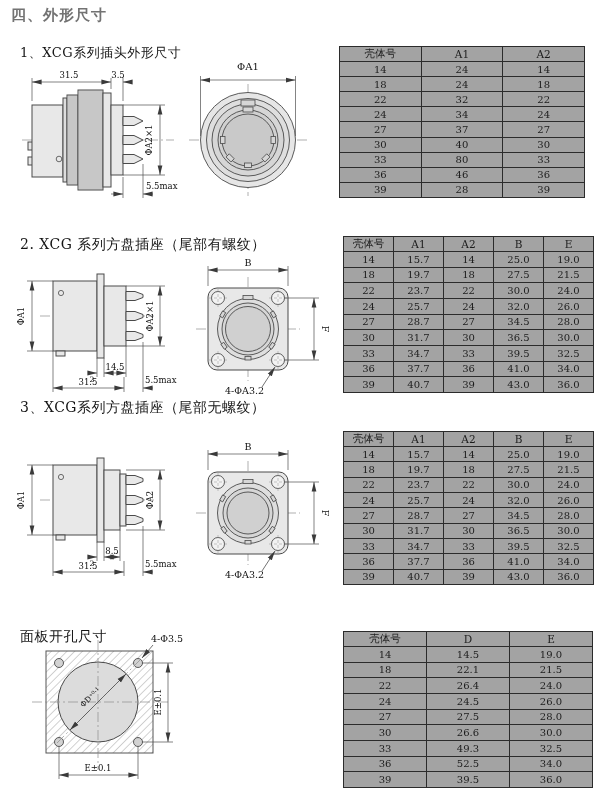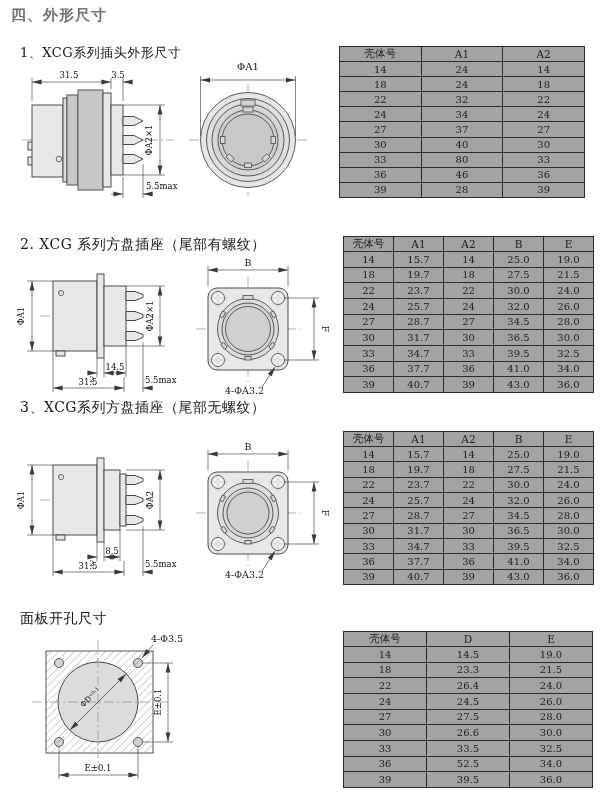--- a/index.html
+++ b/index.html
@@ -522,21 +522,21 @@
       <tr>
         <td>39</td>
         <td>40.7</td>
         <td>39</td>
         <td>43.0</td>
         <td>36.0</td>
       </tr>
     </tbody>
   </table>
 
-<div class="seclabel" style="left:20px;top:610px">面板开孔尺寸</div>
+<div class="seclabel" style="left:20px;top:628px">面板开孔尺寸</div>
 
 <svg class="drawing" style="left:20px;top:612px" width="220" height="190" viewBox="0 0 220 190">
   <defs>
     <marker id="a4" markerWidth="11" markerHeight="8" refX="9.6" refY="4" orient="auto-start-reverse" markerUnits="userSpaceOnUse">
       <path d="M0,1.6 L9.6,4 L0,6.4 Z" fill="#3a3a3a"></path>
     </marker>
     <pattern id="hatch4" width="5.5" height="5.5" patternUnits="userSpaceOnUse" patternTransform="rotate(-45)">
       <line x1="0" y1="0" x2="5.5" y2="0" stroke="#9b9b9b" stroke-width="0.9"></line>
     </pattern>
   </defs>
@@ -582,21 +582,21 @@
       </tr>
     </thead>
     <tbody>
       <tr>
         <td>14</td>
         <td>14.5</td>
         <td>19.0</td>
       </tr>
       <tr>
         <td>18</td>
-        <td>23.3</td>
+        <td>22.1</td>
         <td>21.5</td>
       </tr>
       <tr>
         <td>22</td>
         <td>26.4</td>
         <td>24.0</td>
       </tr>
       <tr>
         <td>24</td>
         <td>24.5</td>
@@ -607,21 +607,21 @@
         <td>27.5</td>
         <td>28.0</td>
       </tr>
       <tr>
         <td>30</td>
         <td>26.6</td>
         <td>30.0</td>
       </tr>
       <tr>
         <td>33</td>
-        <td>33.5</td>
+        <td>49.3</td>
         <td>32.5</td>
       </tr>
       <tr>
         <td>36</td>
         <td>52.5</td>
         <td>34.0</td>
       </tr>
       <tr>
         <td>39</td>
         <td>39.5</td>

